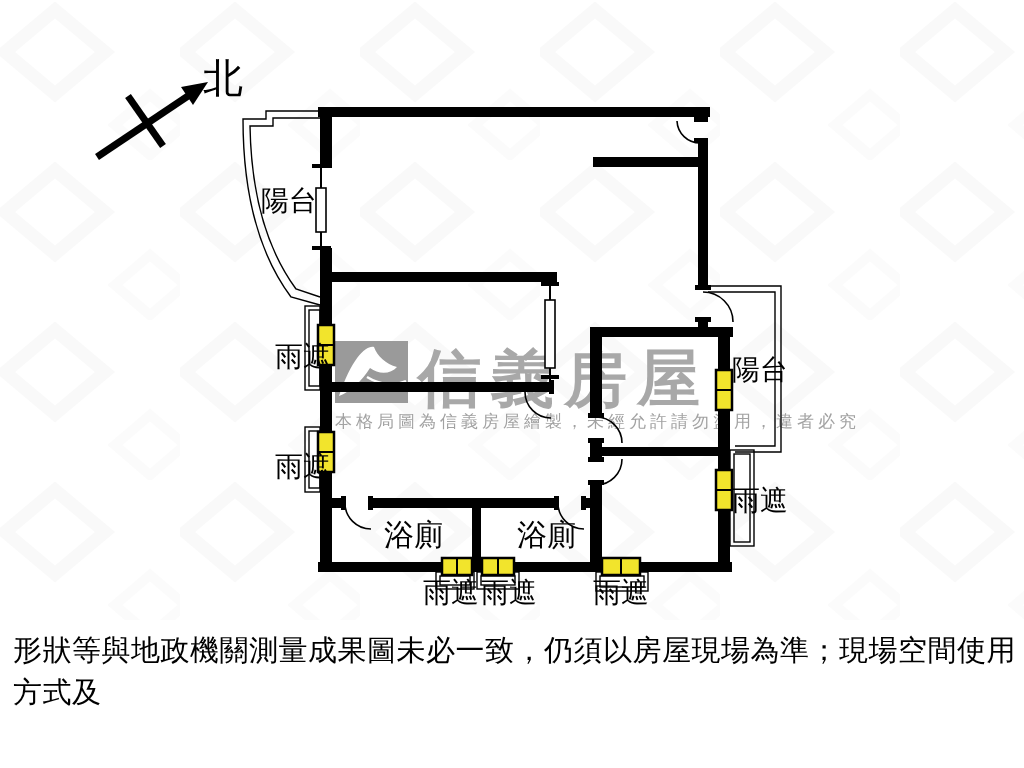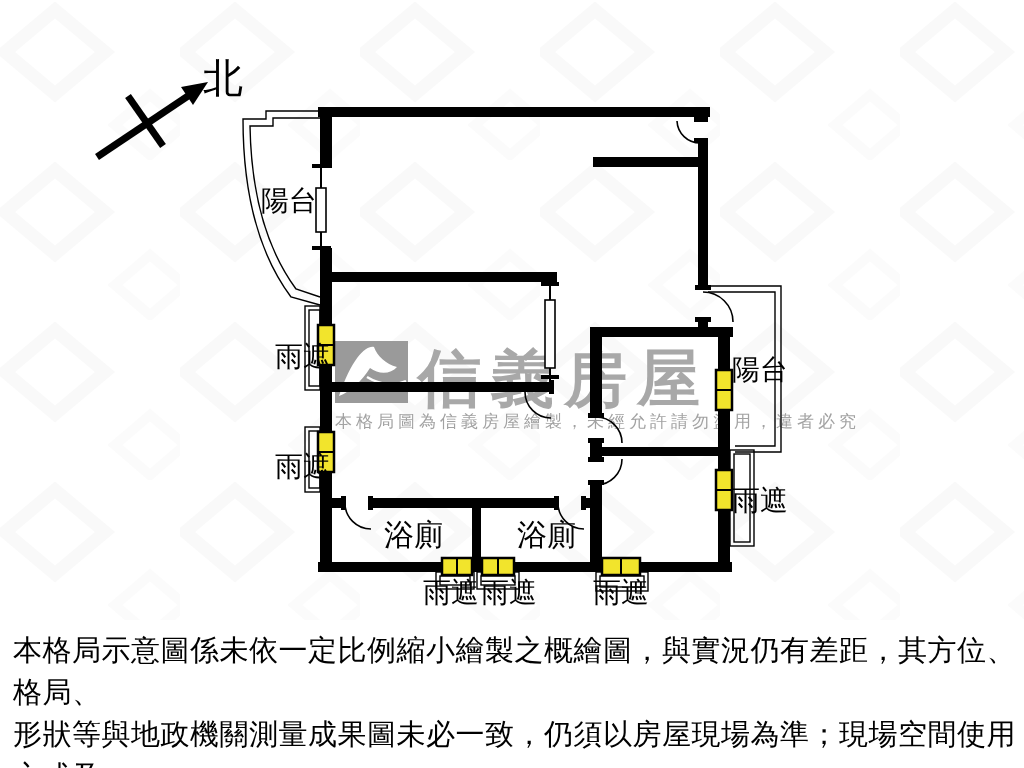--- a/index.html
+++ b/index.html
@@ -195,16 +195,15 @@
     <text class="plan-label" x="517" y="545" font-size="30">浴廁</text>
     <text class="plan-label" x="423" y="602" font-size="28">雨遮</text>
     <text class="plan-label" x="481" y="602" font-size="28">雨遮</text>
     <text class="plan-label" x="593" y="602" font-size="28">雨遮</text>
     <text class="plan-label" x="732" y="379" font-size="28">陽台</text>
     <text class="plan-label" x="732" y="510" font-size="28">雨遮</text>
   </g>
 </svg>
 
 <div id="disclaimer">
-  <div>本格局示意圖係未依一定比例縮小繪製之概繪圖，與實況仍有差距，其方位、格局、</div>
   <div>形狀等與地政機關測量成果圖未必一致，仍須以房屋現場為準；現場空間使用方式及</div>
 
 </div>
 
 </body></html>

